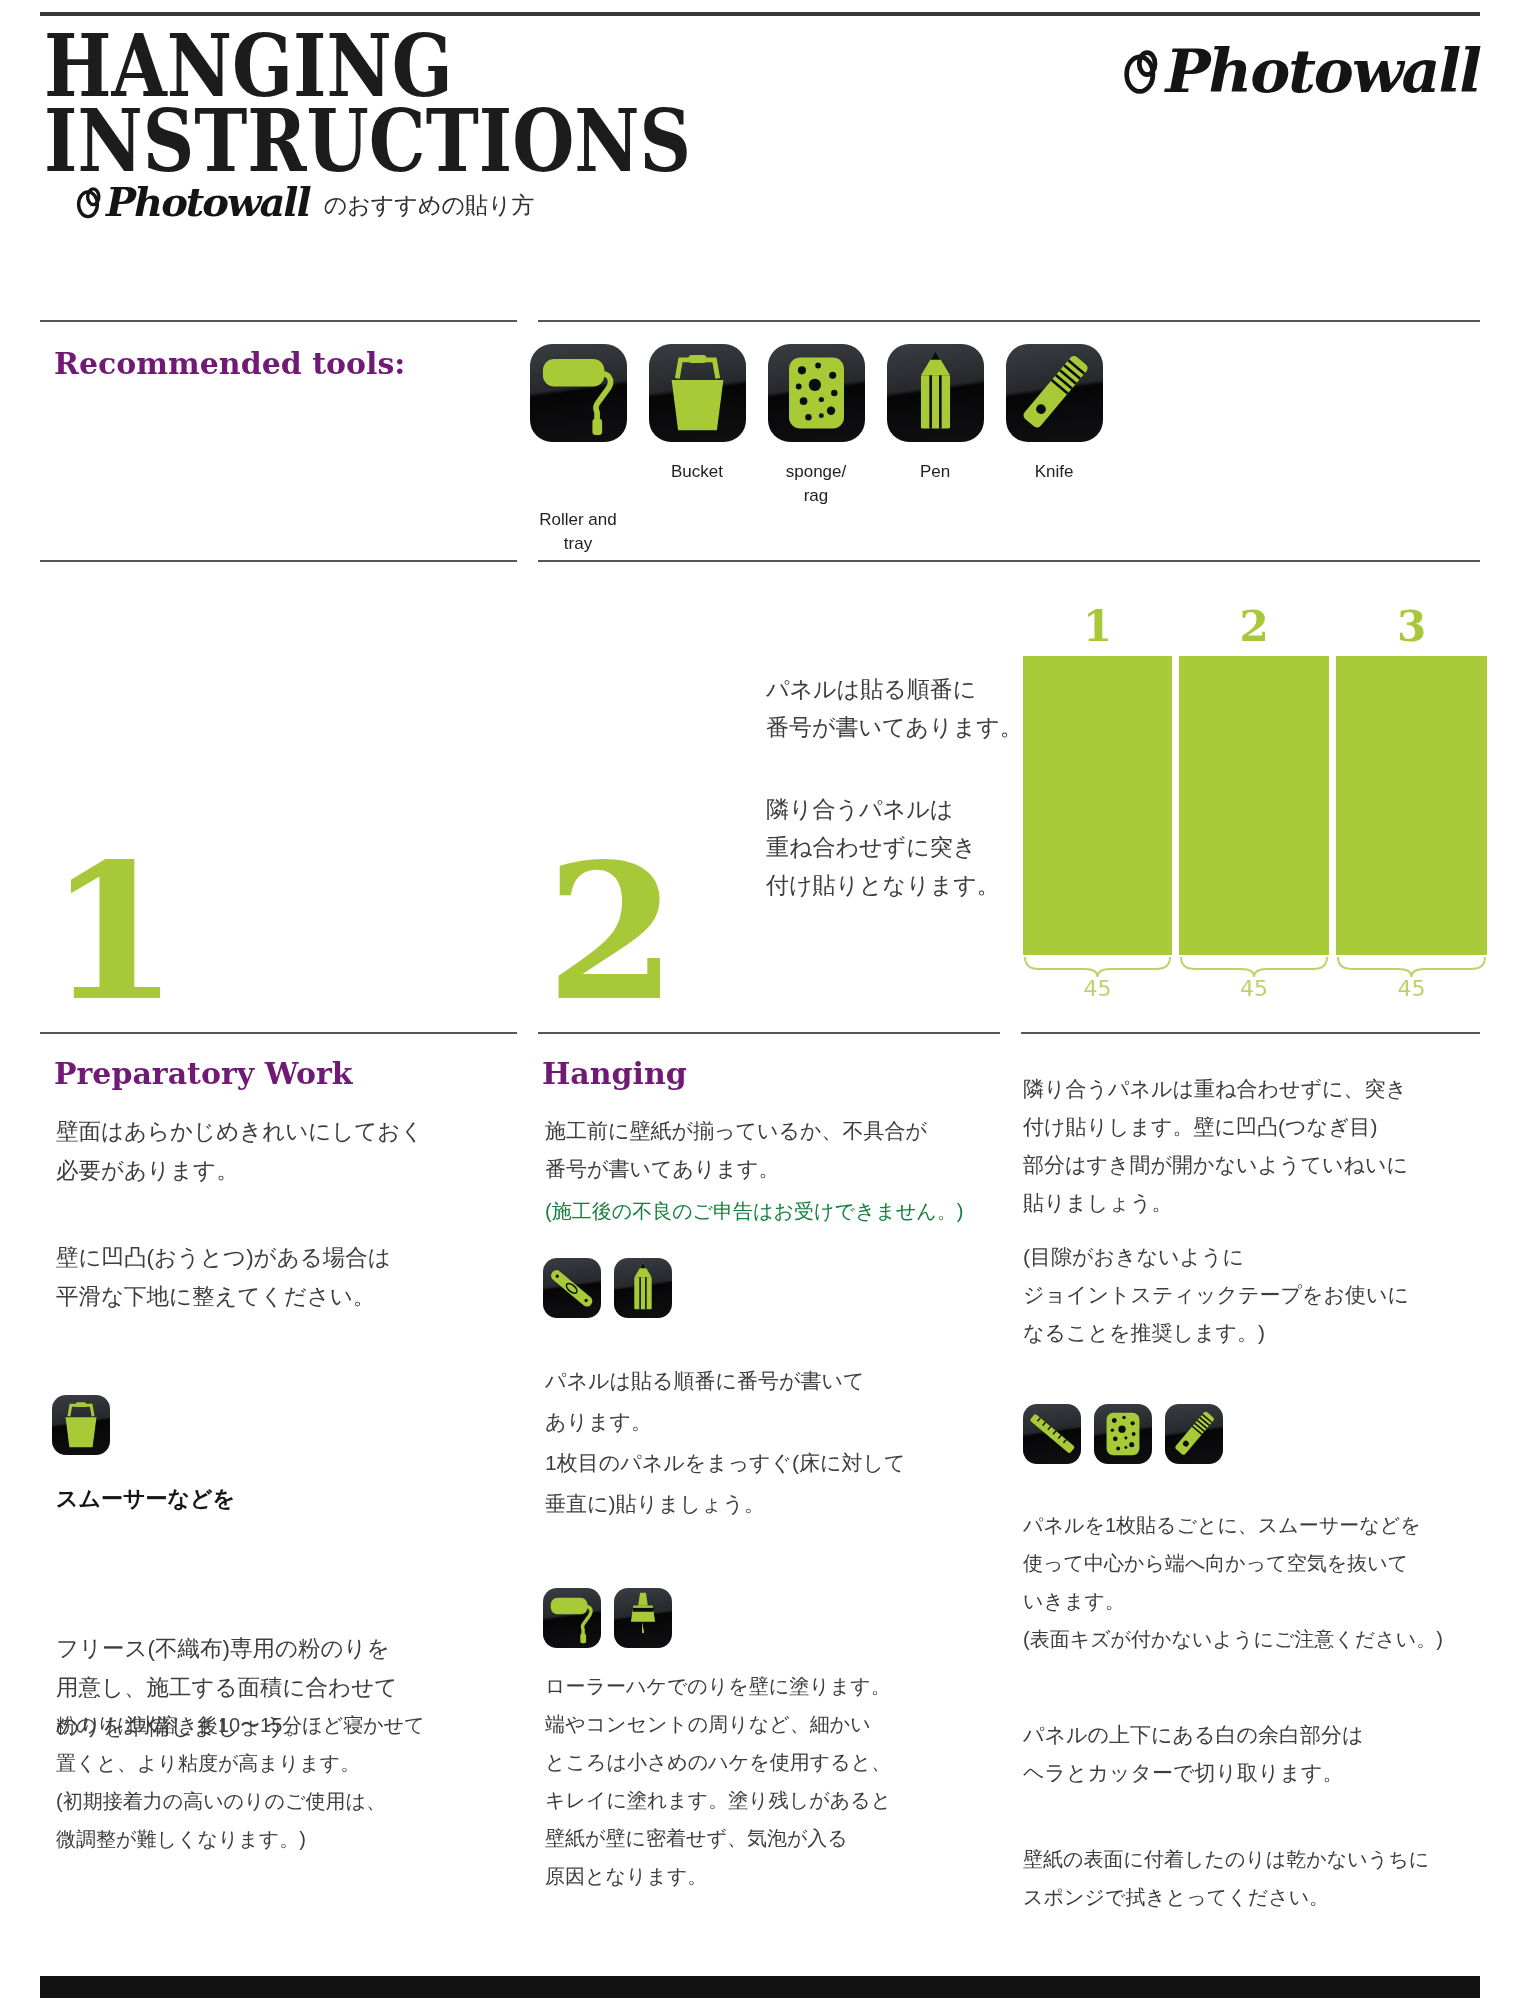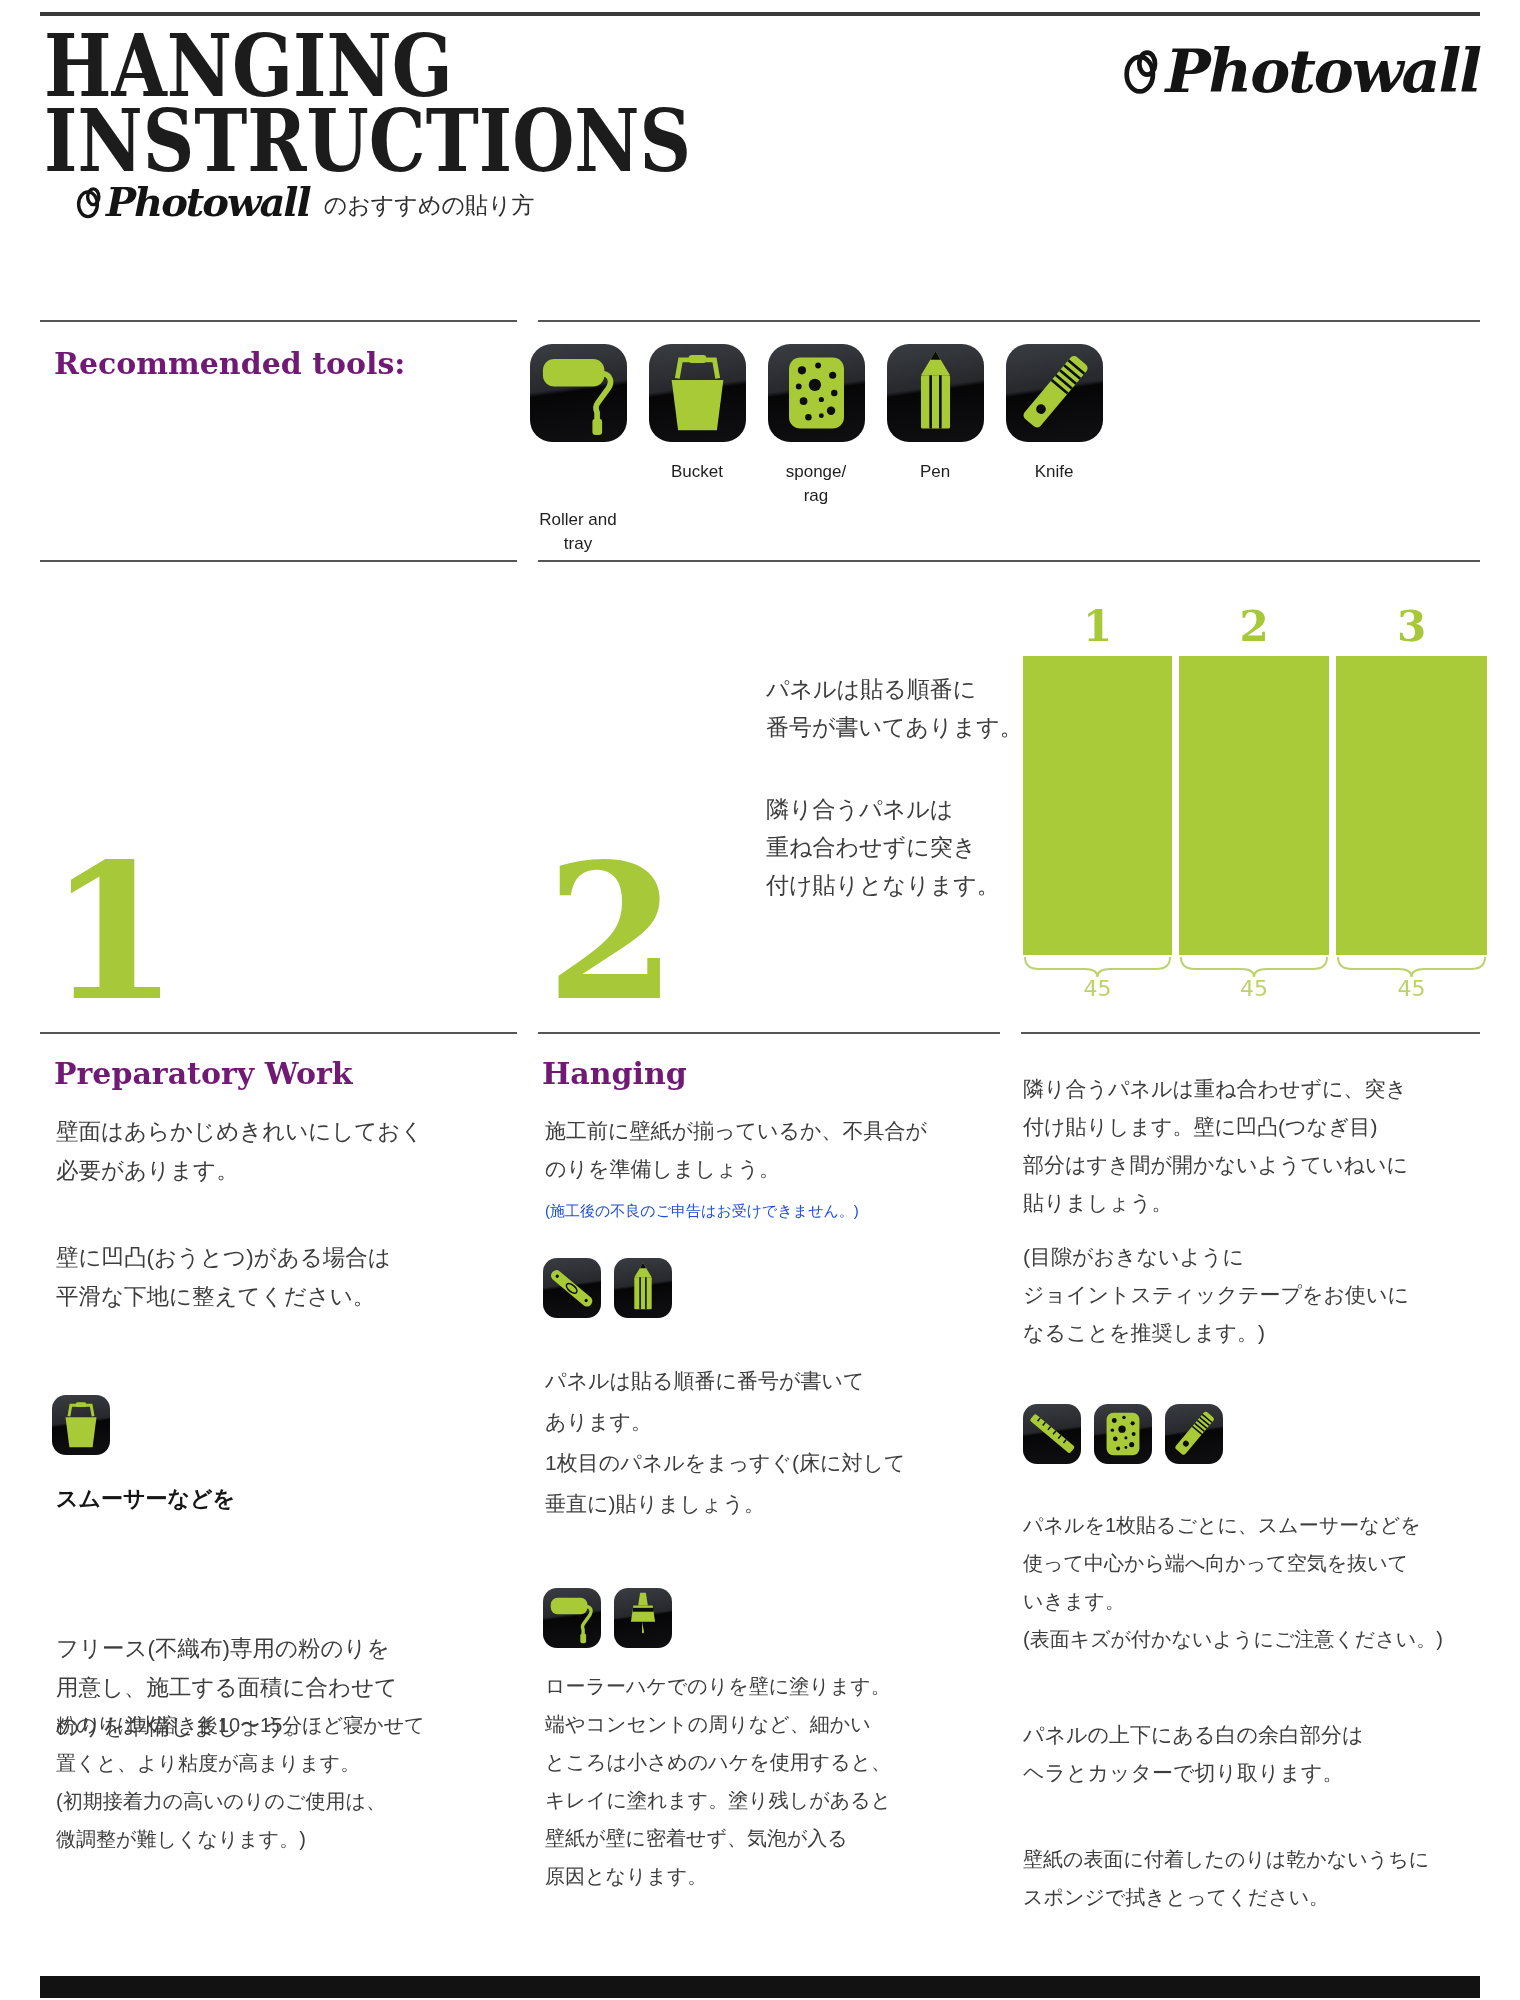--- a/index.html
+++ b/index.html
@@ -31,21 +31,21 @@
           font-size:188px;line-height:160px;color:#a7c939;}
   .note{position:absolute;font-size:23px;line-height:38px;color:#3d3d3d;}
   .panel{position:absolute;top:656px;height:299px;background:#a9ca39;}
   .panel-num{position:absolute;top:602px;text-align:center;font-family:"DejaVu Serif",serif;
              font-weight:bold;font-size:42px;color:#a7c939;}
   .brace{position:absolute;top:956px;height:22px;}
   .wlabel{position:absolute;top:976px;text-align:center;font-family:"DejaVu Sans",sans-serif;
           font-size:22px;color:#bcd36a;}
   .body{position:absolute;font-size:22.5px;line-height:39px;color:#3d3d3d;}
   .body-sm{position:absolute;font-size:20px;line-height:38px;color:#3d3d3d;}
-  .body-xs{position:absolute;font-size:15px;line-height:38px;color:#1d4ed8;}
+  .body-xs{position:absolute;font-size:20px;line-height:38px;color:#15803d;}
   .subhead{position:absolute;font-size:22px;font-weight:bold;color:#161616;}
   .bar{position:absolute;background:#121212;}
   .iconrow{position:absolute;display:flex;gap:13px;}
   .iconrow .tile{position:relative;}
 </style>
 </head>
 <body>
 
 <svg width="0" height="0" style="position:absolute">
   <defs>
@@ -240,21 +240,21 @@
   <div class="body pre" style="left:56px;top:1629px;">フリース(不織布)専用の粉のりを
 用意し、施工する面積に合わせて
 のりを準備しましょう。</div>
   <div class="body-sm pre" style="left:56px;top:1706px;">粉のりは水溶き後10〜15分ほど寝かせて
 置くと、より粘度が高まります。
 (初期接着力の高いのりのご使用は、
 微調整が難しくなります。)</div>
 
   <div class="green-h" style="left:542px;top:1056px;">Hanging</div>
   <div class="body-sm pre" style="left:545px;top:1112px;font-size:21px;">施工前に壁紙が揃っているか、不具合が
-のりを準備しましょう。</div>
+番号が書いてあります。</div>
   <div class="body-xs" style="left:545px;top:1192px;">(施工後の不良のご申告はお受けできません。)</div>
 
   <div class="iconrow" style="left:543px;top:1258px;">
     <div class="tile tile-sm">
       <svg viewBox="0 0 60 60">
           <use href="#ic-level"></use>
         </svg>
     </div>
     <div class="tile tile-sm">
       <svg viewBox="0 0 60 60">

